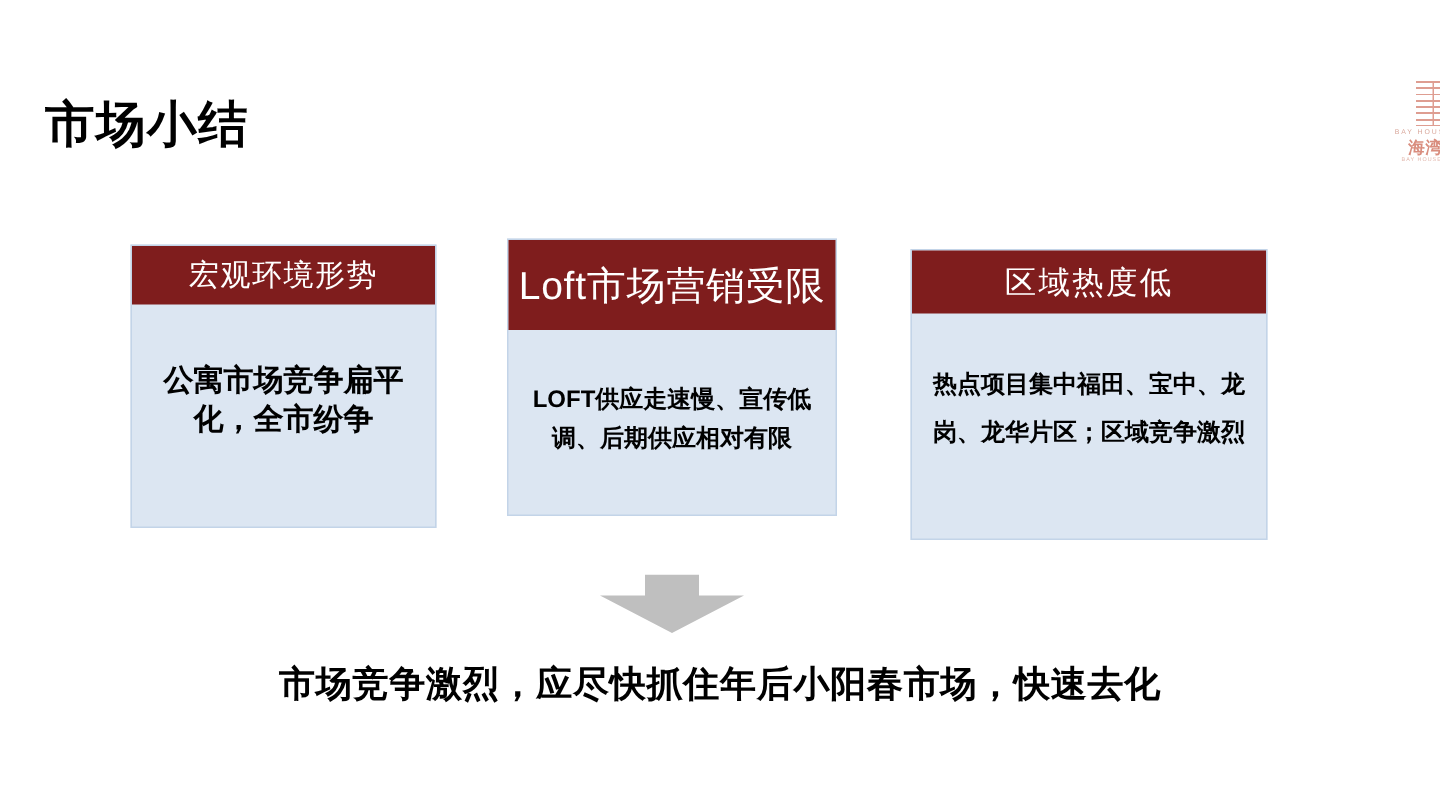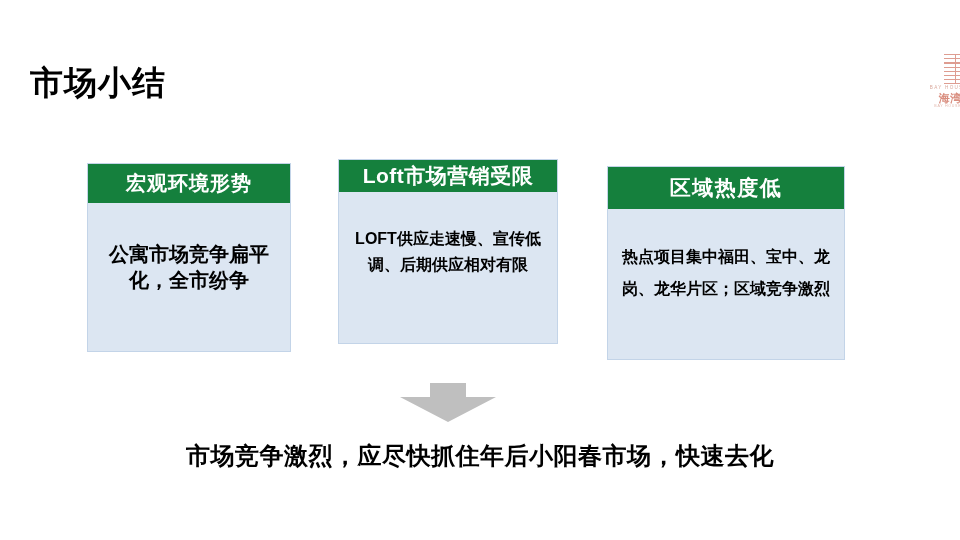--- a/index.html
+++ b/index.html
@@ -104,23 +104,23 @@
   
   .card {
     position: absolute;
     box-sizing: border-box;
     border: 1px solid #c3d4e8;
     background: #dce6f2;
   }
   .card-head {
     box-sizing: border-box;
     width: 100%;
-    background: #15803d;
+    background: #7f1d1d;
     color: #ffffff;
-    font-weight: bold;
+    font-weight: normal;
     text-align: center;
     display: flex;
     align-items: center;
     justify-content: center;
     white-space: nowrap;
   }
   .card-body {
     box-sizing: border-box;
     color: #000000;
     font-weight: bold;
@@ -131,21 +131,21 @@
   }
   .card-body span { display: block; width: 100%; }
 
   
   #card-1 { left: 87px;  top: 119px; width: 204px; height: 189px; }
   #card-1 .card-head { height: 39px; font-size: 20px; letter-spacing: 1px; }
   #card-1 .card-body { height: 172px; padding: 38px 12px 0 12px; font-size: 20px; line-height: 26px; }
 
   
   #card-2 { left: 338px; top: 115px; width: 220px; height: 185px; }
-  #card-2 .card-head { height: 32px; font-size: 21px; letter-spacing: 0.5px; }
+  #card-2 .card-head { height: 60px; font-size: 26px; letter-spacing: 0.5px; }
   #card-2 .card-body { height: 140px; padding: 34px 8px 0 8px; font-size: 16px; line-height: 26px; justify-content: flex-end; }
 
   
   #card-3 { left: 607px; top: 122px; width: 238px; height: 194px; }
   #card-3 .card-head { height: 42px; font-size: 21px; letter-spacing: 1.5px; }
   #card-3 .card-body { height: 146px; padding: 32px 10px 0 10px; font-size: 16px; line-height: 32px; }
 
   
   .arrow {
     position: absolute;

